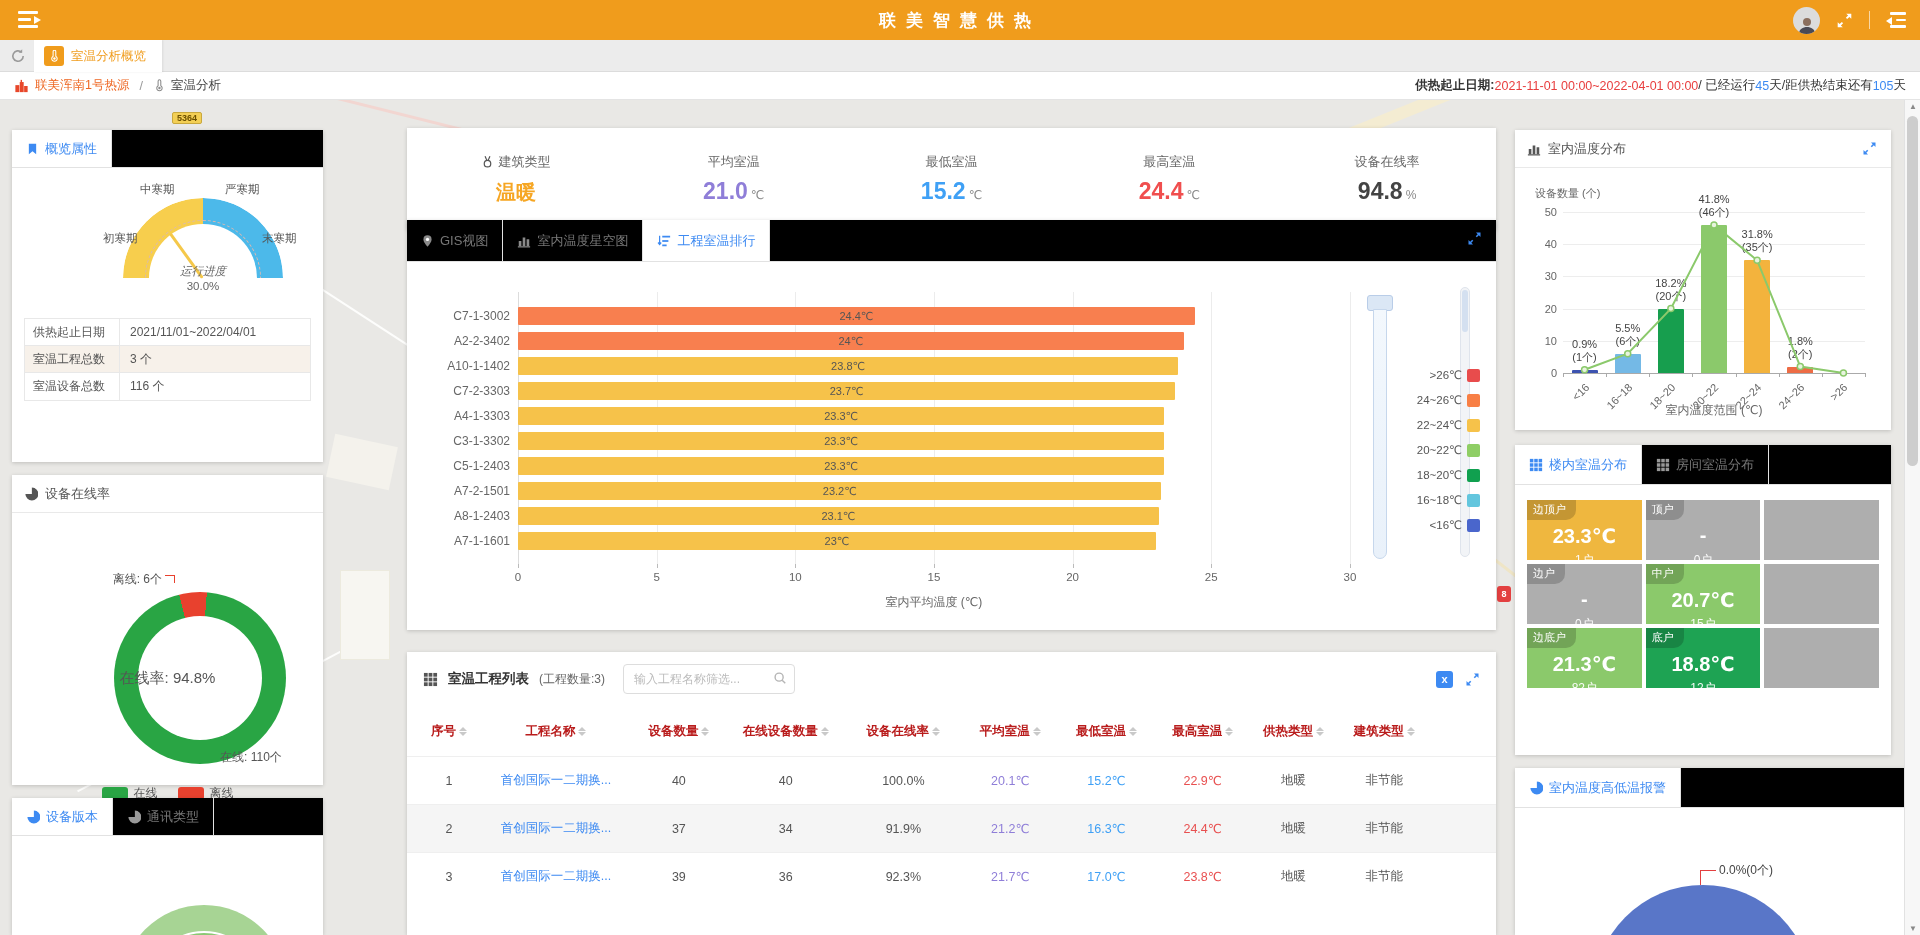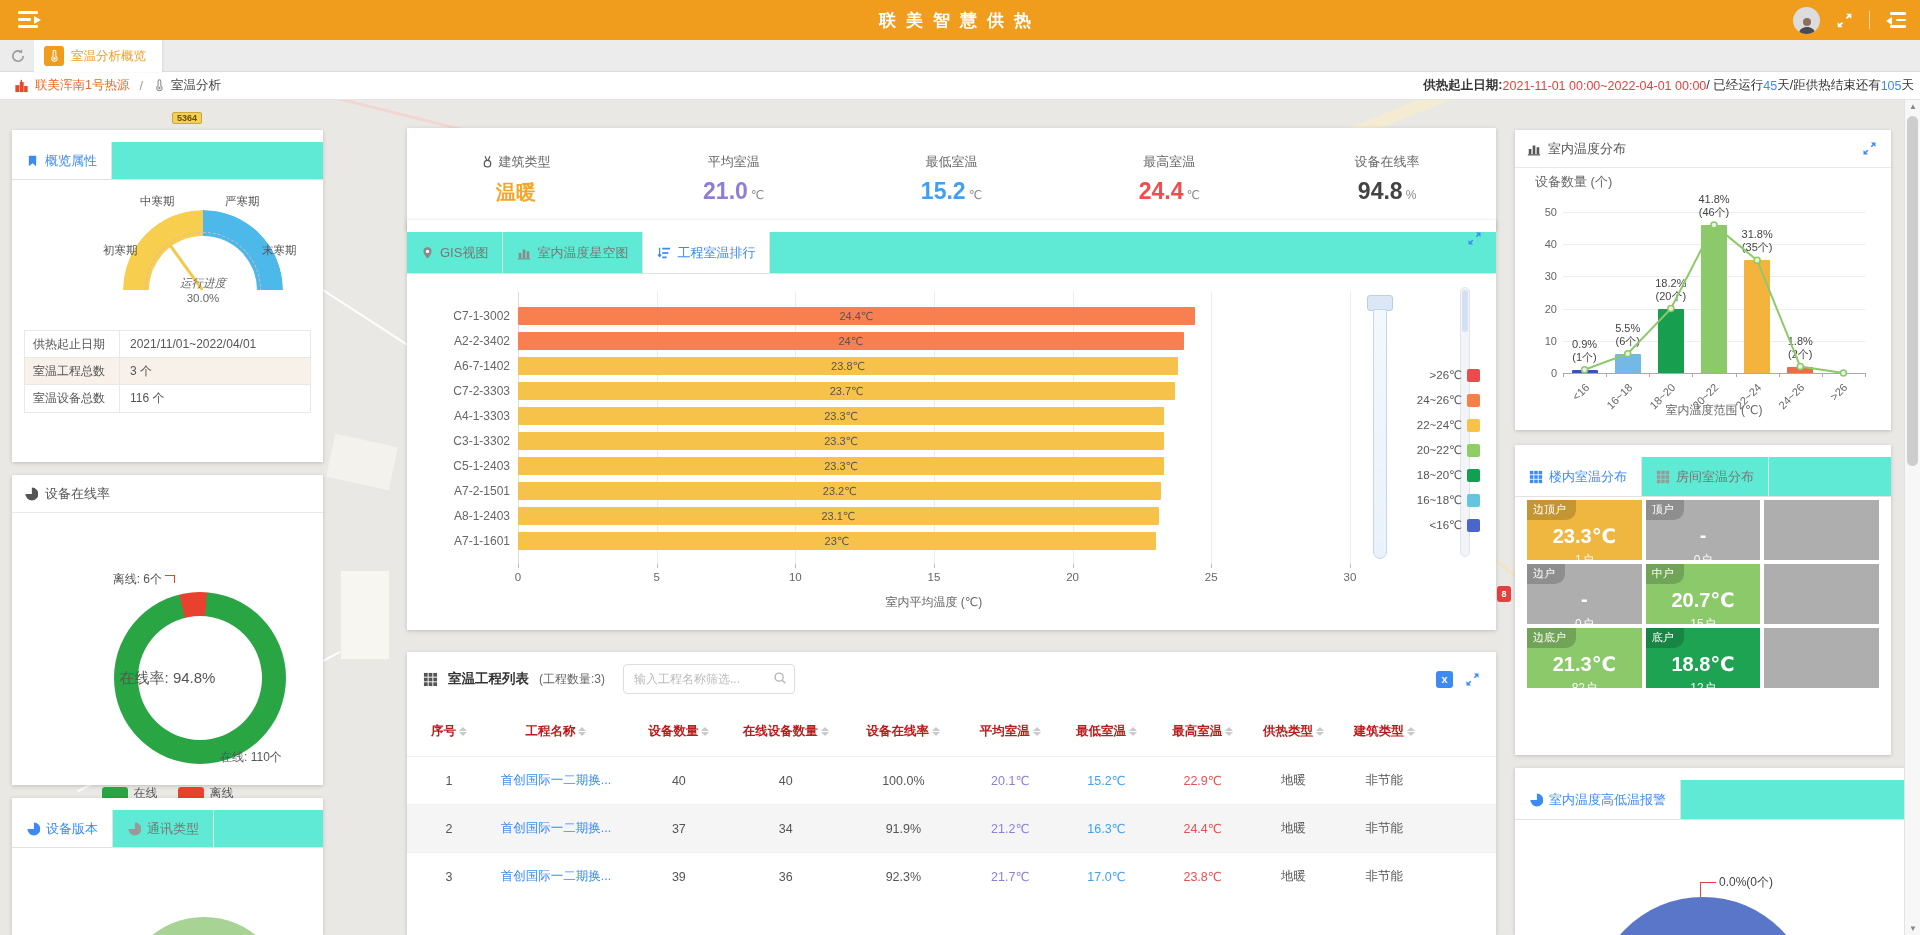--- a/index.html
+++ b/index.html
@@ -31,33 +31,33 @@
   .page-tab .ticon { width:20px; height:20px; background:#f09c1c; border-radius:3px; display:flex; align-items:center; justify-content:center; }
   .page-tab span { color:#f09c1c; font-size:12.5px; }
   .refresh { position:absolute; left:10px; top:8px; width:16px; height:16px; }
 
   
   .crumbbar { position:absolute; left:0; top:72px; width:1920px; height:28px; background:#fff; border-bottom:1px solid #e4e4e4; display:flex; align-items:center; font-size:12.5px; z-index:28; }
   .crumb-left { display:flex; align-items:center; gap:6px; margin-left:14px; }
   .crumb-station { color:#ee6723; }
   .crumb-sep { color:#999; margin:0 4px; }
   .crumb-page { color:#444; }
-  .crumb-right { position:absolute; right:6px; display:flex; align-items:center; white-space:nowrap; color:#333; }
+  .crumb-right { position:absolute; right:14px; display:flex; align-items:center; white-space:nowrap; color:#333; }
   .crumb-right .lbl { font-weight:bold; }
   .crumb-right .red { color:#e83e3e; }
   .crumb-right .blue { color:#3d8af2; }
 
   
   .main { position:absolute; left:0; top:100px; width:1920px; height:835px; overflow:hidden; }
   .map-deco { position:absolute; z-index:0; }
   .map-label { position:absolute; z-index:1; background:#f3cf55; border:1px solid #c9a83d; color:#6b4f00; font-size:9px; font-weight:bold; padding:0 4px; border-radius:2px; }
   .map-marker { position:absolute; z-index:1; width:14px; height:16px; background:#e34040; border-radius:3px; color:#fff; font-size:9px; font-weight:bold; display:flex; align-items:center; justify-content:center; }
 
   .panel { position:absolute; background:#fff; box-shadow:0 1px 4px rgba(0,0,0,.18); z-index:5; }
-  .tabstrip { display:flex; background:#5eead4; border-bottom:1px solid #e2e2e2;margin-top:12px; }
+  .tabstrip { display:flex; background:#000000; border-bottom:1px solid #e2e2e2; }
   .tabstrip .tab { display:flex; align-items:center; gap:6px; padding:0 14px; font-size:13px; color:#777; border-right:1px solid #e2e2e2; height:100%; cursor:pointer; }
   .tabstrip .tab.active { background:#fff; color:#3d8af2; }
   .ptitle { height:38px; display:flex; align-items:center; gap:7px; padding:0 12px; font-size:13px; color:#555; border-bottom:1px solid #e9e9e9; }
   .expand-btn { position:absolute; right:14px; top:11px; cursor:pointer; }
 
   
   .gauge-wrap { position:relative; width:311px; height:150px; }
   .gauge-arc { position:absolute; left:111px; top:30px; width:160px; height:80px; border-radius:160px 160px 0 0; overflow:hidden; }
   .gauge-arc .ring { position:absolute; left:0; top:0; width:160px; height:160px; border-radius:50%; }
   .gauge-arc .hole { position:absolute; left:26px; top:26px; width:108px; height:108px; border-radius:50%; background:#fff; }
@@ -125,21 +125,21 @@
   .caret i { width:0; height:0; border-left:4px solid transparent; border-right:4px solid transparent; }
   .caret .up { border-bottom:4px solid #c9c9c9; }
   .caret .dn { border-top:4px solid #c9c9c9; }
   .trow { display:flex; align-items:center; height:48px; padding:0 10px; border-top:1px solid #efefef; font-size:12.5px; color:#555; }
   .trow.even { background:#f5f5f5; }
   .td { text-align:center; }
   .td.name { color:#3d8af2; cursor:pointer; }
   .td.avg { color:#8f7ed8; } .td.min { color:#3fa0f5; } .td.max { color:#e85050; }
 
   
-  .dist-ylabel { position:absolute; left:20px; top:43px; font-size:13px; color:#666; }
+  .dist-ylabel { position:absolute; left:20px; top:56px; font-size:11px; color:#666; }
   .dist-plot { position:absolute; left:48px; top:82px; width:302px; height:161px; }
   .grid-h { position:absolute; left:0; width:302px; height:1px; background:#ededed; }
   .ytick { position:absolute; left:-32px; width:26px; text-align:right; font-size:11px; color:#666; }
   .dist-bar { position:absolute; border-radius:1px 1px 0 0; }
   .dist-anno { position:absolute; text-align:center; font-size:11px; color:#444; line-height:1.18; white-space:nowrap; }
   .dist-xt { position:absolute; width:54px; text-align:right; font-size:11px; color:#666; transform:rotate(-45deg); transform-origin:100% 0; }
   .dist-xlabel { position:absolute; left:48px; width:302px; top:272px; text-align:center; font-size:12px; color:#666; }
   .axis-x { position:absolute; left:0; top:161px; width:302px; height:1px; background:#aaa; }
   .xtickmark { position:absolute; top:161px; width:1px; height:4px; background:#aaa; }
 
@@ -447,21 +447,21 @@
           <div class="grid-v" style="left: 804.25px; top: 30px; height: 272px;"></div>
           <div style="position: absolute; left: 804.25px; top: 302px; width: 1px; height: 4px; background: rgb(187, 187, 187);"></div>
           <div class="rk-tick" style="left: 784.25px; top: 309px;">25</div>
           <div class="grid-v" style="left: 942.9px; top: 30px; height: 272px;"></div>
           <div style="position: absolute; left: 942.9px; top: 302px; width: 1px; height: 4px; background: rgb(187, 187, 187);"></div>
           <div class="rk-tick" style="left: 922.9px; top: 309px;">30</div>
           <div class="rk-cat" style="left: 17px; top: 47px;">C7-1-3002</div>
           <div class="rk-bar" style="left: 111px; top: 45px; width: 676.612px; background: rgb(248, 127, 79);">24.4℃</div>
           <div class="rk-cat" style="left: 17px; top: 72px;">A2-2-3402</div>
           <div class="rk-bar" style="left: 111px; top: 70px; width: 665.52px; background: rgb(248, 127, 79);">24℃</div>
-          <div class="rk-cat" style="left: 17px; top: 97px;">A6-7-1402</div>
+          <div class="rk-cat" style="left: 17px; top: 97px;">A10-1-1402</div>
           <div class="rk-bar" style="left: 111px; top: 95px; width: 659.974px; background: rgb(246, 194, 74);">23.8℃</div>
           <div class="rk-cat" style="left: 17px; top: 122px;">C7-2-3303</div>
           <div class="rk-bar" style="left: 111px; top: 120px; width: 657.201px; background: rgb(246, 194, 74);">23.7℃</div>
           <div class="rk-cat" style="left: 17px; top: 147px;">A4-1-3303</div>
           <div class="rk-bar" style="left: 111px; top: 145px; width: 646.109px; background: rgb(246, 194, 74);">23.3℃</div>
           <div class="rk-cat" style="left: 17px; top: 172px;">C3-1-3302</div>
           <div class="rk-bar" style="left: 111px; top: 170px; width: 646.109px; background: rgb(246, 194, 74);">23.3℃</div>
           <div class="rk-cat" style="left: 17px; top: 197px;">C5-1-2403</div>
           <div class="rk-bar" style="left: 111px; top: 195px; width: 646.109px; background: rgb(246, 194, 74);">23.3℃</div>
           <div class="rk-cat" style="left: 17px; top: 222px;">A7-2-1501</div>

